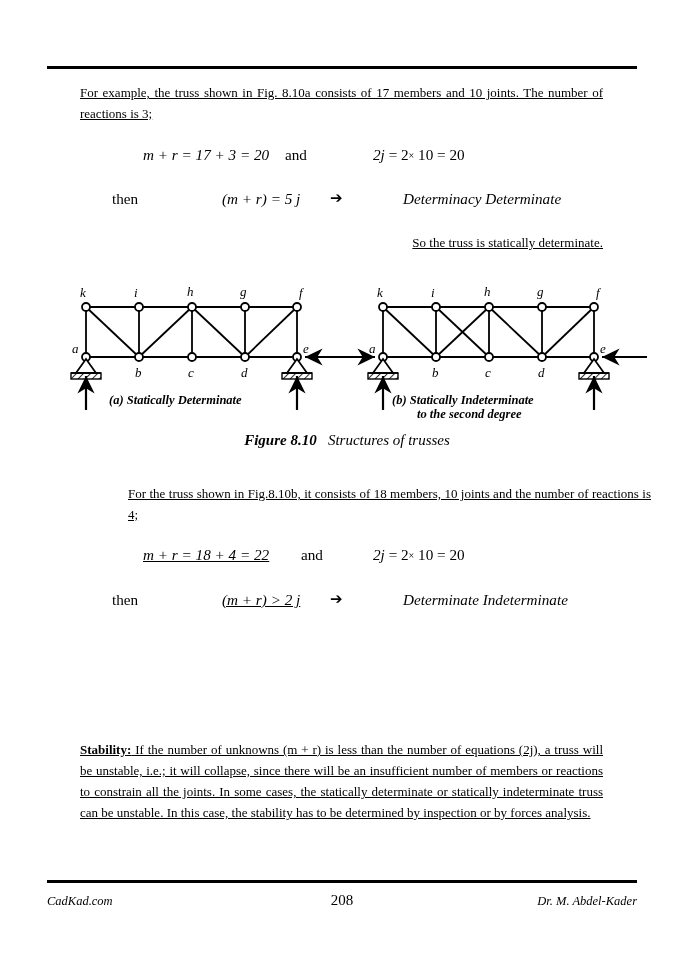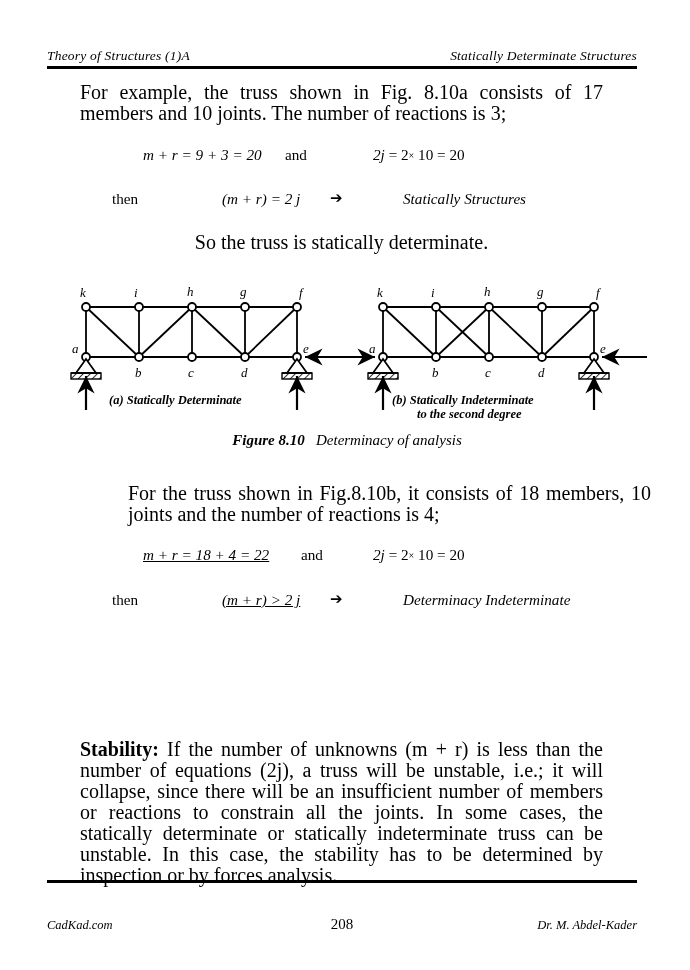--- a/index.html
+++ b/index.html
@@ -39,26 +39,27 @@
     position: absolute;
     left: 47px; top: 66px;
     width: 590px;
     height: 3px;
     background: #000;
   }
 
   
   .para {
     position: absolute;
-    font-size: 20px;
+    font-size: 13px;
     line-height: 21px;
     text-align: justify;
     text-justify: inter-word;
-  }
-  .para.nojust { text-align: center; }
+    text-decoration: underline;
+  }
+  .para.nojust { text-align: right; }
 
   .eq {
     position: absolute;
     font-size: 15.2px;
     white-space: nowrap;
   }
   .it { font-style: italic; }
   .bold { font-weight: bold; }
   .small-times { font-size: 10px; vertical-align: 1px; }
   .arrowglyph {
@@ -87,21 +88,21 @@
   
   .footer-rule {
     position: absolute;
     left: 47px; top: 880px;
     width: 590px;
     height: 3px;
     background: #000;
   }
   .footer {
     position: absolute;
-    left: 47px; top: 918px;
+    left: 47px; top: 894px;
     width: 590px;
     display: flex;
     justify-content: space-between;
     align-items: baseline;
     font-style: italic;
     font-size: 12.5px;
     gap: 28px;
   }
   .footer .pageno {
     position: absolute;
@@ -111,38 +112,34 @@
     font-size: 15px;
     top: -2px;
   }
   .footer-left, .footer-right { white-space: nowrap; }
 </style>
 </head>
 <body>
 
 <div class="page">
 
-  <div class="header">
-    <span>Theory of Structures (1)A</span>
-    <span>Statically Determinate Structures</span>
-  </div>
   <div class="header-rule"></div>
 
   <div class="para" style="left:80px; top:82px; width:523px;">For example, the truss shown in Fig. 8.10a consists of 17 members and 10 joints. The number of reactions is 3;</div>
 
-  <div class="eq it" style="left:143px; top:146px;">m + r = 9 + 3  = 20</div>
+  <div class="eq it" style="left:143px; top:146px;">m + r = 17 + 3  = 20</div>
   <div class="eq" style="left:285px; top:146px;">and</div>
   <div class="eq" style="left:373px; top:146px;">
     <span class="it">2j</span><span>&nbsp;</span><span>=  2</span><span class="small-times">×</span><span>&nbsp;</span><span>10 = 20</span>
   </div>
 
   <div class="eq" style="left:112px; top:190px;">then</div>
-  <div class="eq it" style="left:222px; top:190px;">(m + r)  =  2 j</div>
+  <div class="eq it" style="left:222px; top:190px;">(m + r)  =  5 j</div>
   <div class="eq arrowglyph" style="left:330px; top:189px;">➔</div>
-  <div class="eq it" style="left:403px; top:190px;">Statically Structures</div>
+  <div class="eq it" style="left:403px; top:190px;">Determinacy Determinate</div>
 
   <div class="para nojust" style="left:80px; top:232px; width:523px;">So the truss is statically determinate.</div>
 
   <div class="figure-wrap">
     <svg width="600" height="150" viewBox="0 0 600 150">
       <defs>
 
         <pattern id="hatch" patternUnits="userSpaceOnUse" width="5" height="5" patternTransform="rotate(45)">
           <line x1="0" y1="0" x2="0" y2="5" stroke="#000" stroke-width="1.6"></line>
         </pattern>
@@ -281,36 +278,36 @@
         <g stroke="#000" stroke-width="2.2">
           <line x1="-10" y1="75" x2="31" y2="75" marker-end="url(#arrowL)"></line>
           <line x1="303" y1="75" x2="258" y2="75" marker-end="url(#arrowL)"></line>
         </g>
         <text x="48" y="122" font-family="Liberation Serif, serif" font-size="12.5" font-style="italic" font-weight="bold" fill="#000">(b) Statically Indeterminate</text>
         <text x="73" y="136" font-family="Liberation Serif, serif" font-size="12.5" font-style="italic" font-weight="bold" fill="#000">to the second degree</text>
       </g>
     </svg>
 
     <div class="fig-caption">
-      <span class="fnum">Figure 8.10</span>&nbsp;&nbsp;&nbsp;<span>Determinacy of analysis</span>
+      <span class="fnum">Figure 8.10</span>&nbsp;&nbsp;&nbsp;<span>Structures of trusses</span>
     </div>
   </div>
 
   <div class="para" style="left:80px; top:483px; width:523px;margin-left:48px;">For the truss shown in Fig.8.10b, it consists of 18 members, 10 joints and the number of reactions is 4;</div>
 
   <div class="eq it" style="left:143px; top:546px;text-decoration:underline;">m + r = 18 + 4  = 22</div>
   <div class="eq" style="left:301px; top:546px;">and</div>
   <div class="eq" style="left:373px; top:546px;">
     <span class="it">2j</span><span>&nbsp;</span><span>=  2</span><span class="small-times">×</span><span>&nbsp;</span><span>10 = 20</span>
   </div>
 
   <div class="eq" style="left:112px; top:591px;">then</div>
   <div class="eq it" style="left:222px; top:591px;text-decoration:underline;">(m + r)  &gt;  2 j</div>
   <div class="eq arrowglyph" style="left:330px; top:590px;">➔</div>
-  <div class="eq it" style="left:403px; top:591px;">Determinacy Indeterminate</div>
+  <div class="eq it" style="left:403px; top:591px;">Determinate Indeterminate</div>
 
 
   <div class="para" style="left:80px; top:739px; width:523px;">
     <span class="bold">Stability:</span><span> If the number of unknowns (m + r) is less than the number of equations (2j), a truss will be unstable, i.e.; it will collapse, since there will be an insufficient number of members or reactions to constrain all the joints.  In some cases, the statically determinate or statically indeterminate truss can be unstable. In this case, the stability has to be determined by inspection or by forces analysis.</span>
   </div>
 
   <div class="footer-rule"></div>
   <div class="footer">
     <span class="footer-left">CadKad.com</span>
     <span class="pageno">208</span>

